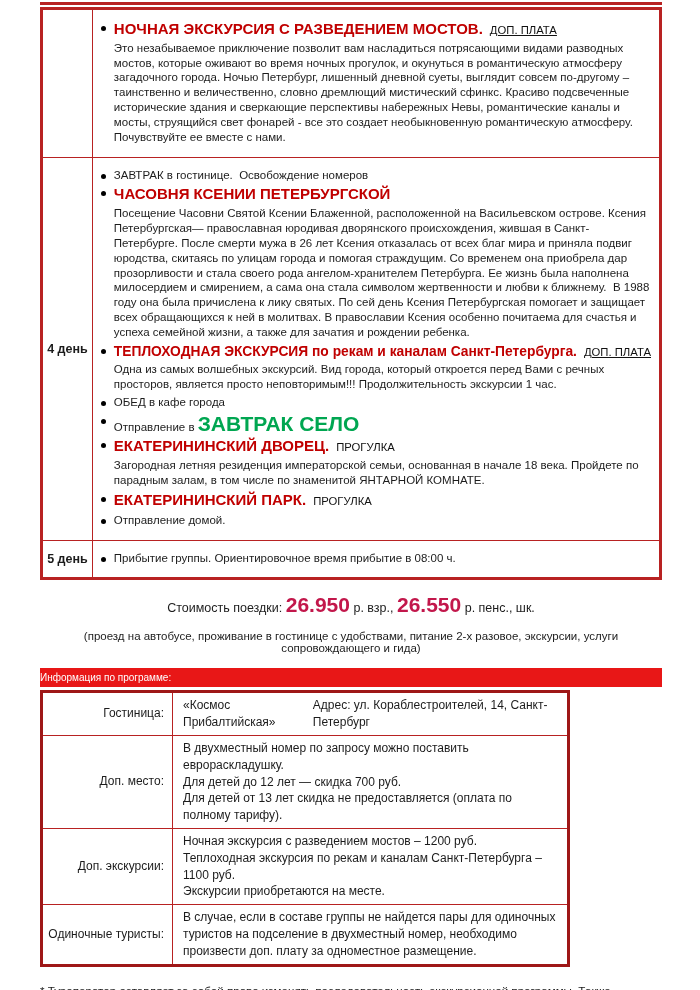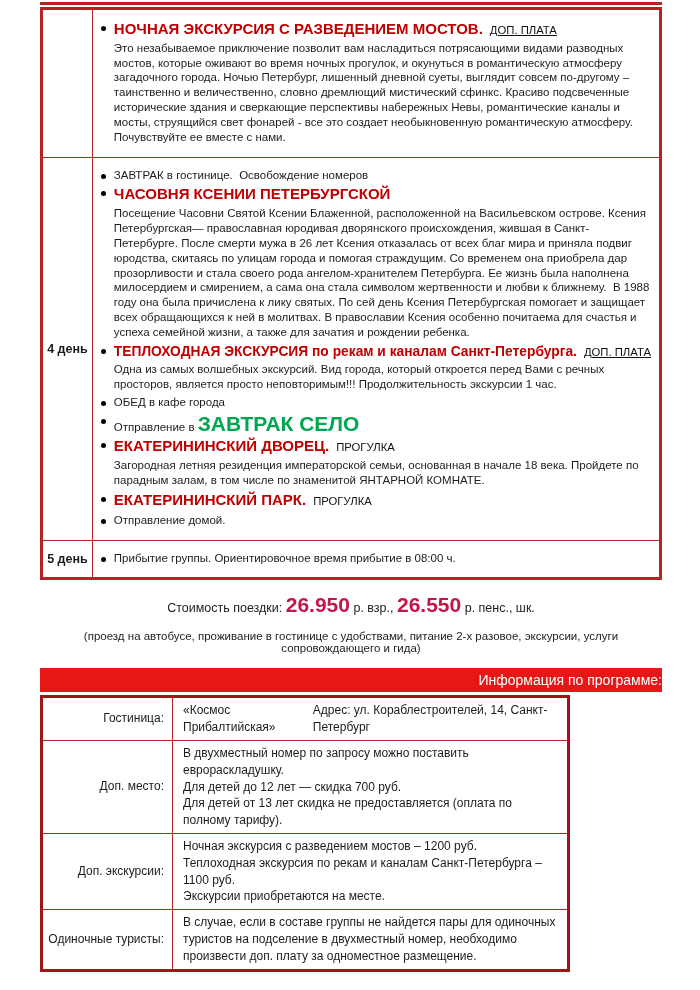--- a/index.html
+++ b/index.html
@@ -30,21 +30,21 @@
   .b{font-weight:normal;}
   .green{color:var(--green);font-weight:bold;font-size:21px;line-height:1;}
 
   
   .price{text-align:center;margin-top:13px;}
   .pl,.pu{font-size:12.5px;}
   .pv{color:var(--price-crimson);font-weight:bold;font-size:21px;}
   .includes{text-align:center;font-size:11.5px;margin-top:13px;}
 
   
-  .banner{margin-top:14px;background:var(--banner-red);color:#ffffff;text-align:right;font-size:14px;padding:4px 0;}
+  .banner{margin-top:14px;background:var(--banner-red);color:#ffffff;text-align:left;font-size:10px;padding:4px 0;}
   table.info{width:530px;border-collapse:collapse;border:3px solid #9e1717;margin-top:3px;}
   table.info td{border:1.2px solid var(--border-red);}
   td.lbl{width:117px;text-align:right;padding:4px 8px 4px 4px;font-size:12px;vertical-align:middle;line-height:1.3;}
   td.val{padding:4px 10px;font-size:12px;vertical-align:middle;line-height:1.4;}
   .hotelrow{display:flex;justify-content:space-between;gap:10px;}
 
   
   .notes{margin-top:15px;font-size:11.6px;line-height:1.5;}
   .note{margin-bottom:3px;}
 </style>

